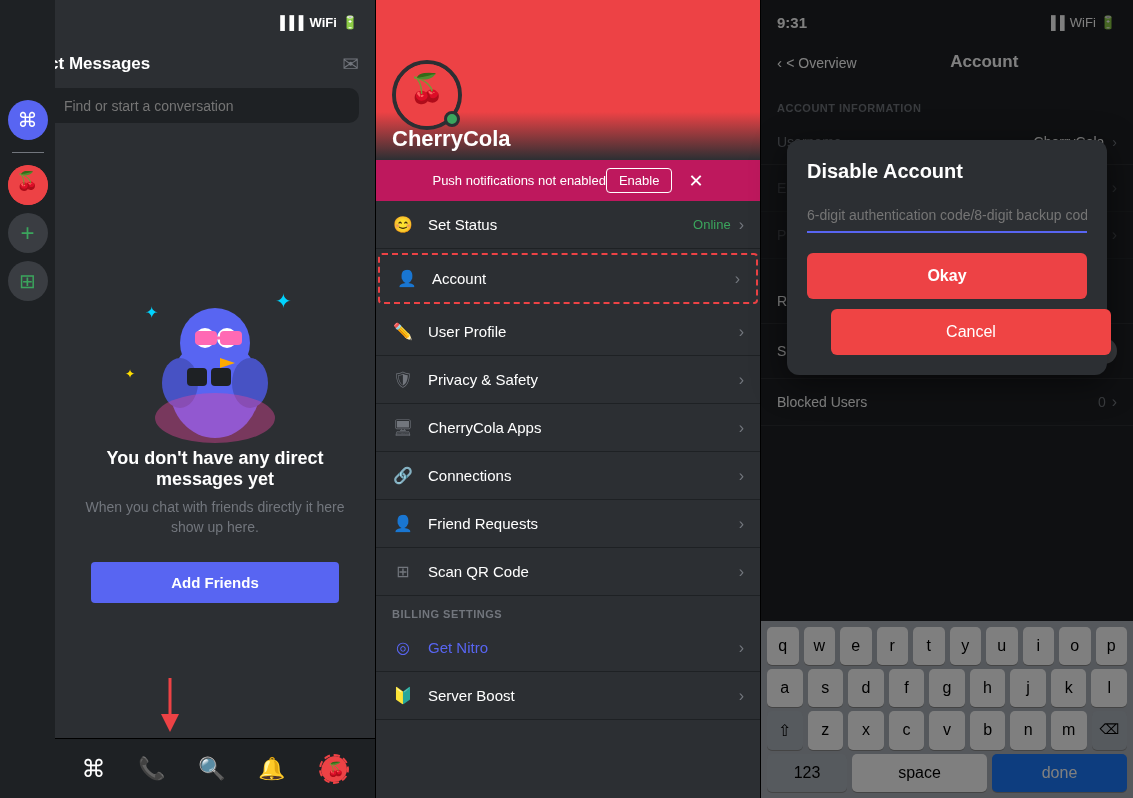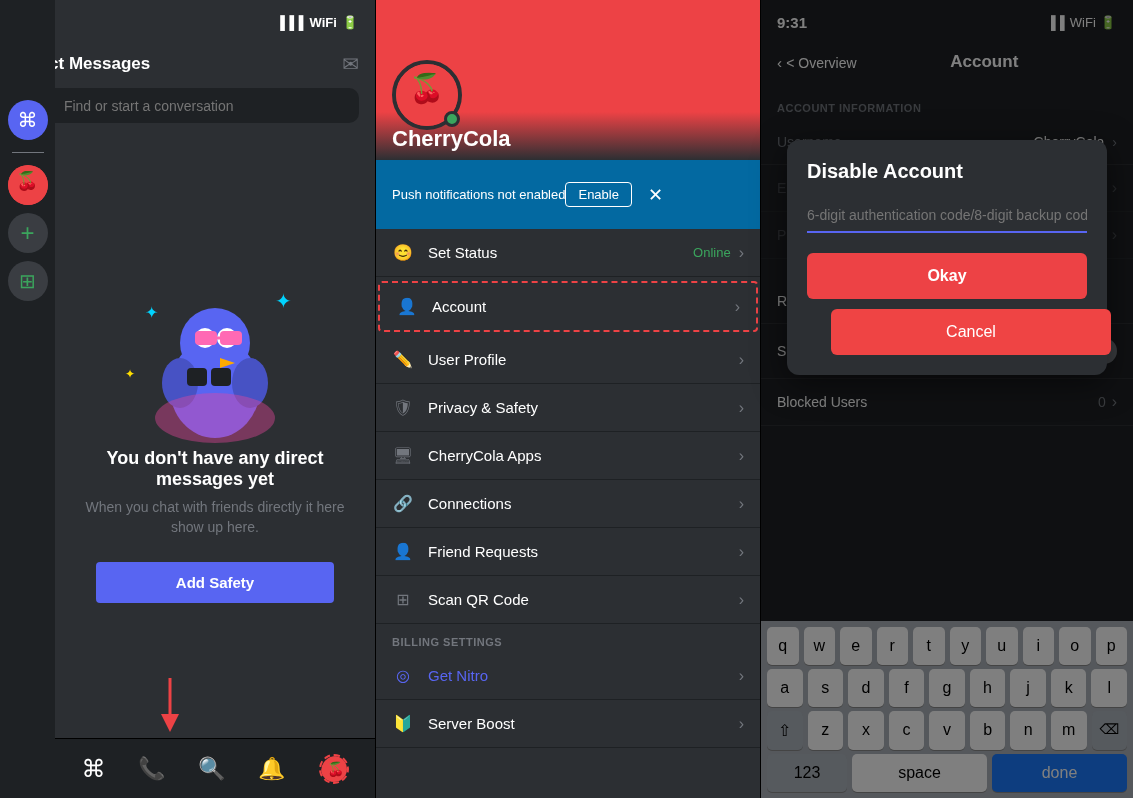--- a/index.html
+++ b/index.html
@@ -159,25 +159,25 @@
     }
     .profile-username {
       position: absolute;
       bottom: 8px;
       left: 16px;
       color: #fff;
       font-size: 22px;
       font-weight: 700;
     }
     .push-notif-banner {
-      background: #0369a1;
-      padding: 22px 16px;
-      display: flex;
-      align-items: center;
-      justify-content: flex-start;
+      background: #be185d;
+      padding: 8px 16px;
+      display: flex;
+      align-items: center;
+      justify-content: center;
     }
     .push-notif-text {
       color: #fff;
       font-size: 13px;
     }
     .enable-btn {
       background: transparent;
       border: 1.5px solid #fff;
       border-radius: 4px;
       color: #fff;
@@ -519,21 +519,21 @@
       <ellipse cx="135" cy="115" rx="18" ry="25" fill="#4752c4"></ellipse>
 
       <rect x="72" y="100" width="20" height="18" rx="4" fill="#1e2124"></rect>
       <rect x="96" y="100" width="20" height="18" rx="4" fill="#1e2124"></rect>
 
       <ellipse cx="100" cy="150" rx="60" ry="25" fill="#eb459e" opacity="0.4"></ellipse>
     </svg>
 
     <div class="dm-empty-title">You don't have any direct messages yet</div>
     <div class="dm-empty-subtitle">When you chat with friends directly it here show up here.</div>
-    <button class="add-friends-btn">Add Safety</button>
+    <button class="add-friends-btn">Add Friends</button>
   </div>
 
   <svg class="arrow-svg" width="60" height="60" viewBox="0 0 60 60" style="position:absolute;bottom:65px;left:48%;z-index:5;">
     <defs>
       <marker id="arrowhead" markerWidth="6" markerHeight="6" refX="3" refY="3" orient="auto">
         <polygon points="0 0, 6 3, 0 6" fill="#ed4245"></polygon>
       </marker>
     </defs>
     <line x1="20" y1="5" x2="20" y2="50" stroke="#ed4245" stroke-width="3" marker-end="url(#arrowhead)"></line>
   </svg>

